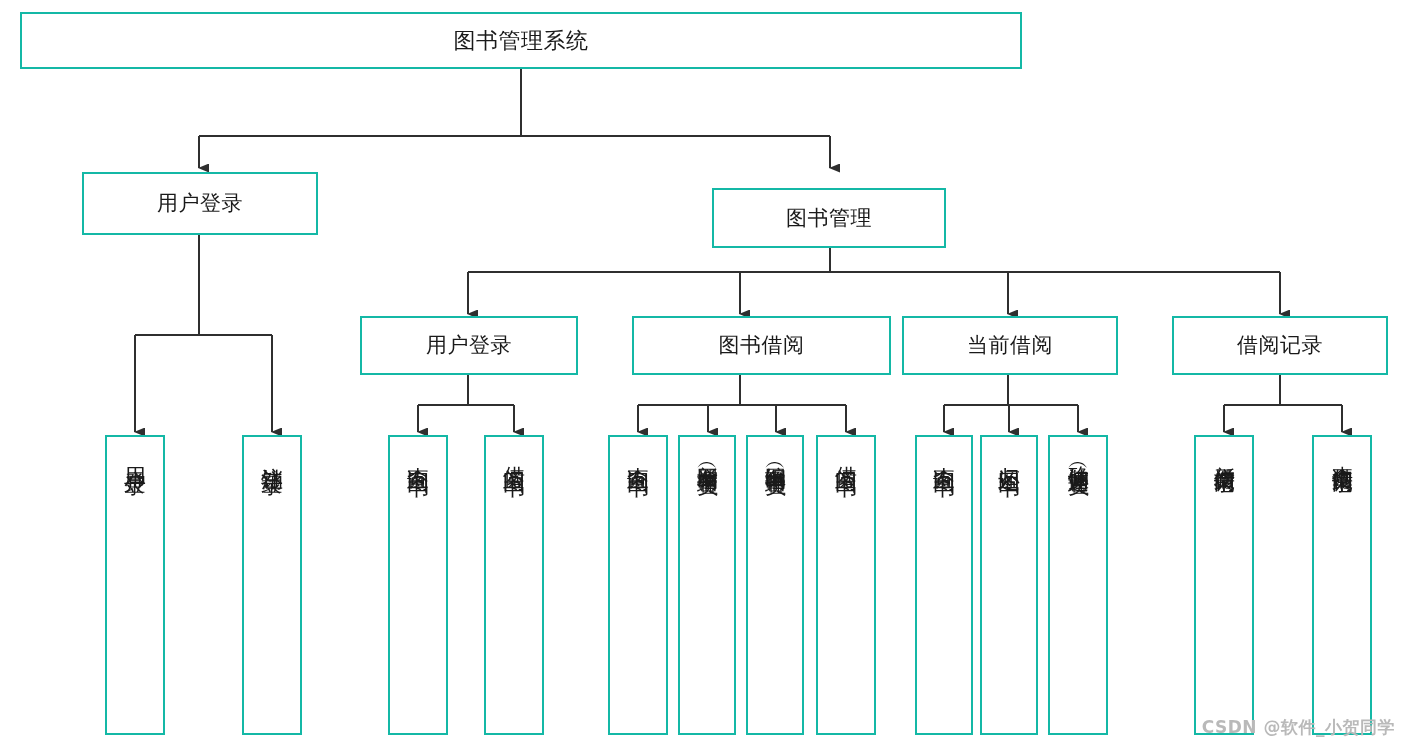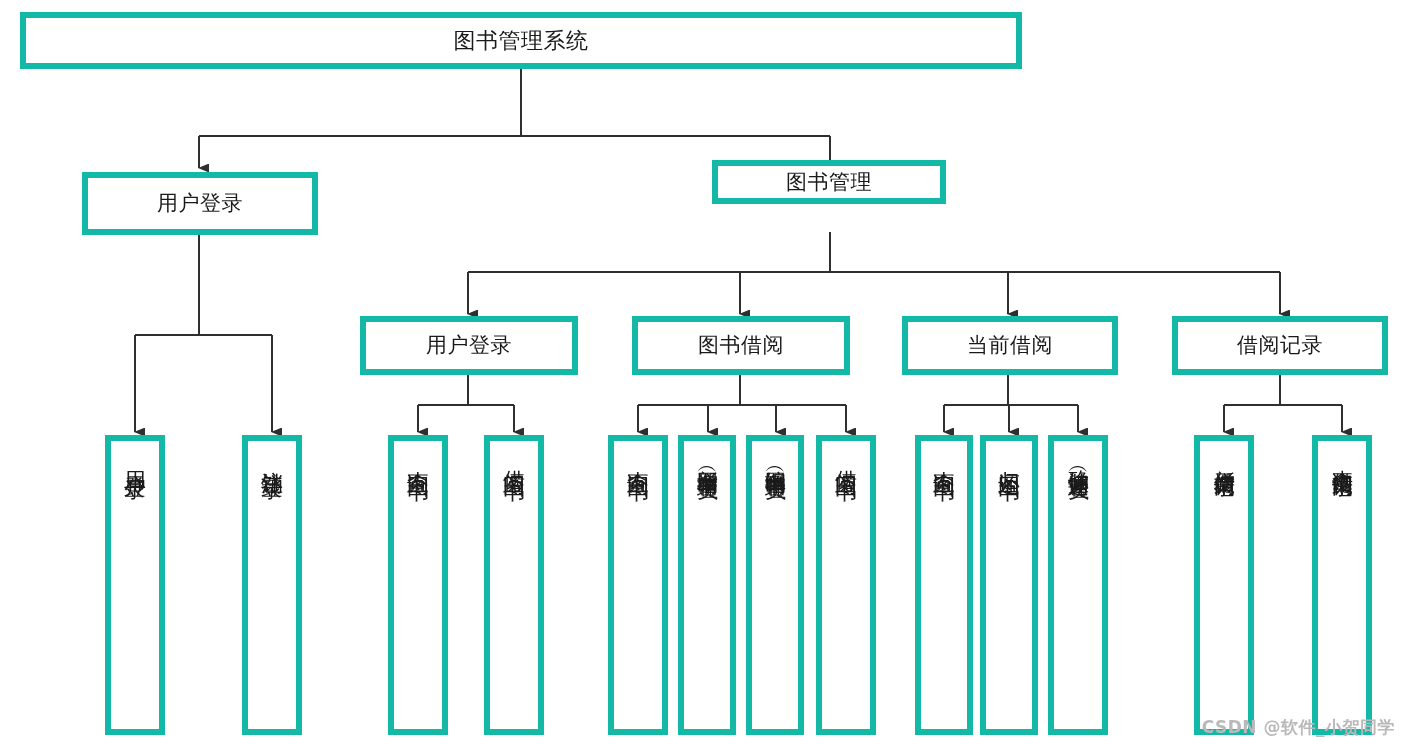--- a/index.html
+++ b/index.html
@@ -22,21 +22,21 @@
     position: absolute;
     left: 0;
     top: 0;
     width: 1405px;
     height: 747px;
   }
   .node {
     position: absolute;
     box-sizing: border-box;
     background: #ffffff;
-    border: 6px solid #14b8a6;
+    border: 2px solid #14b8a6;
     display: flex;
     align-items: center;
     justify-content: center;
     color: #1a1a1a;
     z-index: 2;
   }
   .node-label {
     display: block;
     text-align: center;
     line-height: 1.18;
@@ -135,28 +135,28 @@
     </g>
   </svg>
 
   <div class="node root horizontal" style="left:20px; top:12px; width:1002px; height:57px;">
     <span class="node-label">图书管理系统</span>
   </div>
 
   <div class="node horizontal" style="left:82px; top:172px; width:236px; height:63px;">
     <span class="node-label">用户登录</span>
   </div>
-  <div class="node horizontal" style="left:712px; top:160px; width:234px; height:44px;">
+  <div class="node horizontal" style="left:712px; top:188px; width:234px; height:60px;">
     <span class="node-label">图书管理</span>
   </div>
 
   <div class="node horizontal" style="left:360px; top:316px; width:218px; height:59px;">
     <span class="node-label">用户登录</span>
   </div>
-  <div class="node horizontal" style="left:632px; top:316px; width:218px; height:59px;">
+  <div class="node horizontal" style="left:632px; top:316px; width:259px; height:59px;">
     <span class="node-label">图书借阅</span>
   </div>
   <div class="node horizontal" style="left:1172px; top:316px; width:216px; height:59px;">
     <span class="node-label">借阅记录</span>
   </div>
   <div class="node horizontal" style="left:902px; top:316px; width:216px; height:59px;">
     <span class="node-label">当前借阅</span>
   </div>
 
   <div class="node vertical" style="left:105px; top:435px; width:60px; height:300px;">

